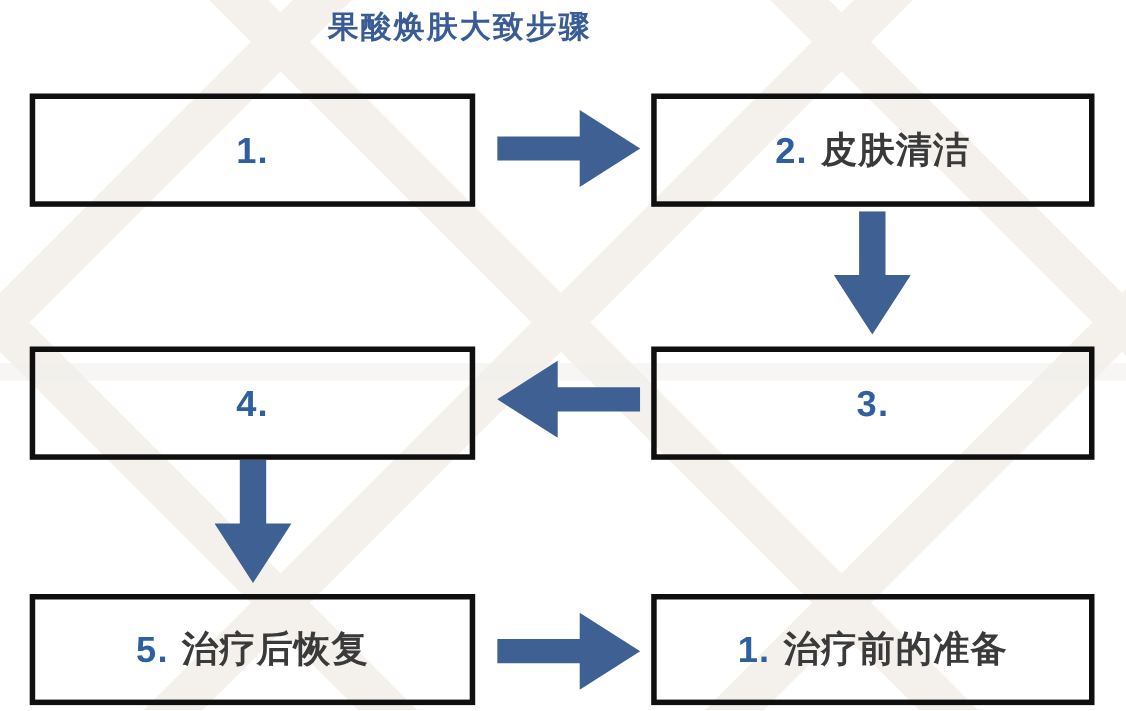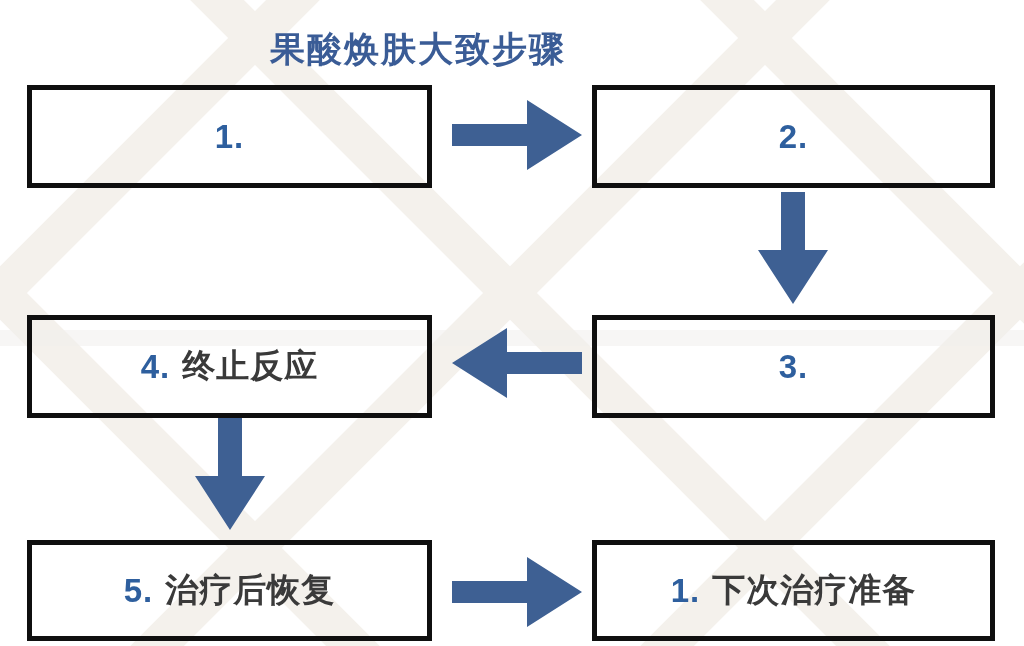--- a/index.html
+++ b/index.html
@@ -13,23 +13,22 @@
     position:absolute; left:0; top:0; width:1024px; height:646px;
     z-index:0; pointer-events:none;
   }
   .band {
     position:absolute; left:0; top:330px; width:1024px; height:16px;
     background:#f1efec; opacity:.55; z-index:0;
   }
   .title {
     position:absolute; left:0; top:6px; width:836px;
     text-align:center; z-index:2;
-    font-size:35px; font-weight:bold; letter-spacing:2px;
+    font-size:28px; font-weight:bold; letter-spacing:2px;
     color:#3a5c96;
-    margin-top:20px;
   }
   .box {
     position:absolute; z-index:2;
     border:5px solid #0f0f0f;
     background:transparent;
     display:flex; align-items:center; justify-content:center;
     gap:12px;
     font-size:33px; font-weight:bold; letter-spacing:1px;
     color:#3a3a3a;
   }
@@ -61,35 +60,35 @@
 </svg>
 <div class="band"></div>
 
 <div class="title">果酸焕肤大致步骤</div>
 
 <div class="box pos-1">
   <span class="num">1.</span>
 </div>
 <div class="box pos-2">
   <span class="num">2.</span>
+  <span class="label">皮肤清洁</span>
 </div>
 <div class="box pos-3">
   <span class="num">3.</span>
 </div>
 <div class="box pos-4">
   <span class="num">4.</span>
-  <span class="label">终止反应</span>
 </div>
 <div class="box pos-5">
   <span class="num">5.</span>
   <span class="label">治疗后恢复</span>
 </div>
 <div class="box pos-6">
   <span class="num">1.</span>
-  <span class="label">下次治疗准备</span>
+  <span class="label">治疗前的准备</span>
 </div>
 
 <svg class="arrow a1" width="130" height="70">
   <polygon points="0,24 75,24 75,0 130,35 75,70 75,46 0,46" fill="#3e6093"></polygon>
 </svg>
 <svg class="arrow a2" width="70" height="112">
   <polygon points="23,0 47,0 47,58 70,58 35,112 0,58 23,58" fill="#3e6093"></polygon>
 </svg>
 <svg class="arrow a3" width="130" height="70">
   <polygon points="130,24 55,24 55,0 0,35 55,70 55,46 130,46" fill="#3e6093"></polygon>

